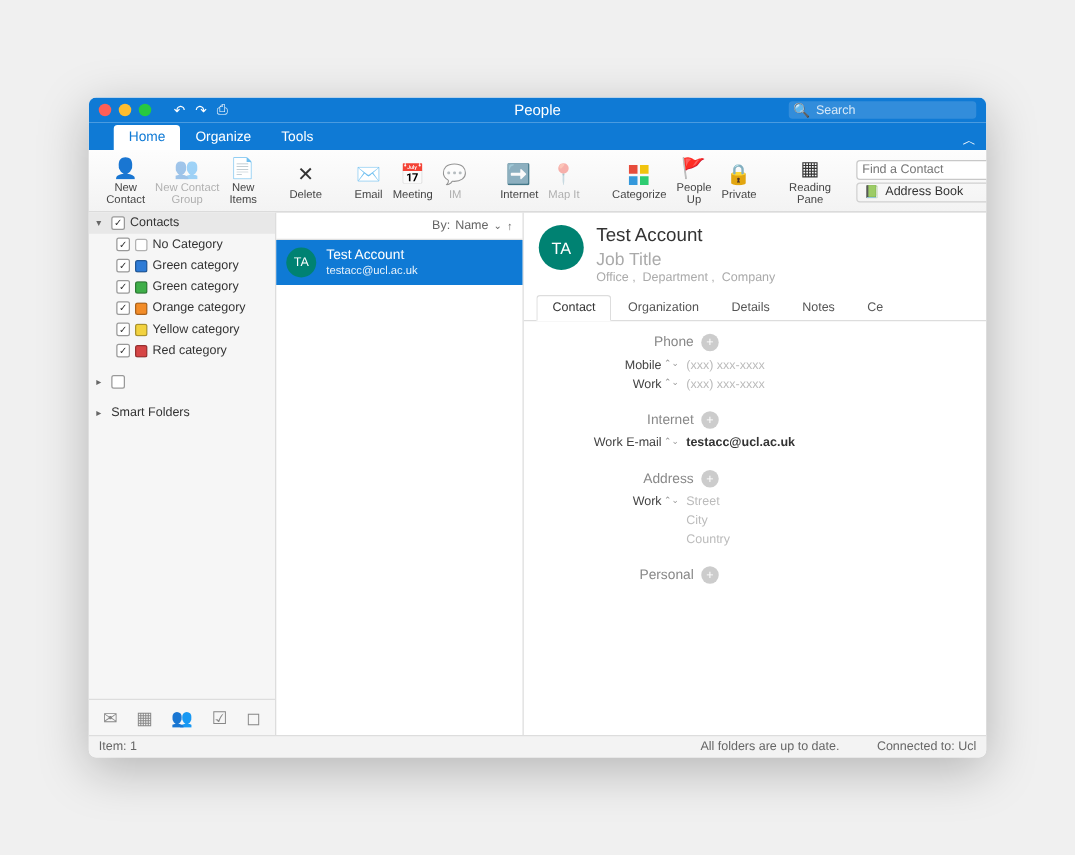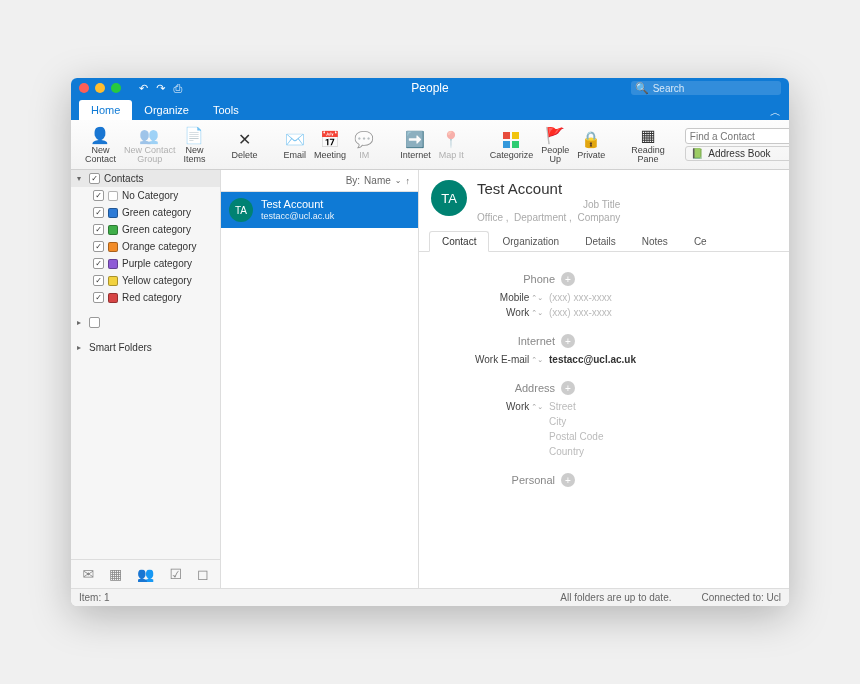--- a/index.html
+++ b/index.html
@@ -8,21 +8,21 @@
   .titlebar { background: #0f7ad5; height: 20px; display: flex; align-items: center; padding: 0 8px; color: #fff; position: relative; }
   .traffic { display: flex; gap: 6px; }
   .dot { width: 10px; height: 10px; border-radius: 50%; }
   .dot.r { background: #ff5f56; } .dot.y { background: #ffbd2e; } .dot.g { background: #27c93f; }
   .tb-icons { display: flex; gap: 8px; margin-left: 18px; align-items: center; }
   .tb-icons span { cursor: pointer; font-size: 11px; }
   .tb-title { position: absolute; left: 50%; transform: translateX(-50%); font-size: 12px; }
   .tb-search { margin-left: auto; background: rgba(255,255,255,.15); border-radius: 3px; height: 14px; width: 150px; display: flex; align-items: center; padding: 0 4px; gap: 4px; }
   .tb-search input { background: transparent; border: none; outline: none; color: #fff; font-size: 10px; width: 100%; }
   .tb-search input::placeholder { color: rgba(255,255,255,.8); }
-  .tabbar { background: #0f7ad5; height: 22px; display: flex; align-items: flex-end; padding-left: 8px; color: #fff; position: relative; }
+  .tabbar { background: #0f7ad5; height: 22px; display: flex; align-items: flex-end; padding-left: 20px; color: #fff; position: relative; }
   .tab { padding: 4px 12px; font-size: 11px; cursor: pointer; border-top-left-radius: 3px; border-top-right-radius: 3px; }
   .tab.active { background: #fff; color: #0f7ad5; font-weight: 500; }
   .collapse { margin-left: auto; margin-right: 8px; color: #fff; cursor: pointer; font-size: 11px; }
   .ribbon { background: linear-gradient(#fdfdfd,#f3f3f3); border-bottom: 1px solid #d0d0d0; height: 50px; display: flex; align-items: center; padding: 0 4px; gap: 1px; }
   .rgroup { display: flex; align-items: center; height: 100%; padding: 0 6px; }
   .rbtn { display: flex; flex-direction: column; align-items: center; justify-content: center; gap: 1px; padding: 2px 4px; cursor: pointer; min-width: 28px; }
   .rbtn .ic { font-size: 16px; height: 20px; display: flex; align-items: center; justify-content: center; }
   .rbtn .lbl { font-size: 9px; color: #444; line-height: 1; text-align: center; white-space: pre; }
   .rbtn.dis .lbl, .rbtn.dis .ic { opacity: .4; }
   .sep { width: 1px; height: 36px; background: #d8d8d8; margin: 0 2px; }
@@ -46,31 +46,31 @@
   .contact-item { display: flex; align-items: center; gap: 8px; padding: 6px 8px; cursor: pointer; }
   .contact-item.sel { background: #0f7ad5; color: #fff; }
   .avatar { width: 24px; height: 24px; border-radius: 50%; display: flex; align-items: center; justify-content: center; font-size: 10px; font-weight: 500; color: #fff; }
   .contact-item .meta { display: flex; flex-direction: column; line-height: 1.2; }
   .contact-item .meta .nm { font-size: 11px; }
   .contact-item .meta .em { font-size: 9px; opacity: .9; }
   .detail { flex: 1; display: flex; flex-direction: column; overflow: hidden; }
   .d-header { padding: 10px 12px 8px; display: flex; gap: 10px; align-items: flex-start; }
   .d-av { width: 36px; height: 36px; border-radius: 50%; background: #008272; color: #fff; display: flex; align-items: center; justify-content: center; font-size: 13px; font-weight: 500; }
   .d-head-txt .nm { font-size: 15px; color: #333; }
-  .d-head-txt .jt { font-size: 10px; color: #aaa; margin-top: 2px; text-align: right; }
+  .d-head-txt .jt { font-size: 14px; color: #aaa; margin-top: 2px; }
   .d-head-txt .loc { font-size: 10px; color: #aaa; margin-top: 2px; }
   .d-tabs { display: flex; border-bottom: 1px solid #ddd; padding-left: 10px; gap: 0; }
   .d-tab { padding: 4px 12px; font-size: 10px; color: #555; cursor: pointer; border: 1px solid transparent; border-bottom: none; }
   .d-tab.active { border-color: #ddd; border-bottom: 1px solid #fff; margin-bottom: -1px; background: #fff; border-radius: 3px 3px 0 0; color: #333; }
   .d-body { padding: 10px 14px; overflow: auto; }
-  .sect { margin-bottom: 14px; margin-top: 10px; }
+  .sect { margin-bottom: 14px; }
   .sect-h { display: flex; align-items: center; gap: 6px; color: #888; font-size: 11px; font-weight: 500; margin-bottom: 4px; justify-content: flex-end; padding-right: 200px;}
   .sect-h .plus { width: 14px; height: 14px; border-radius: 50%; background: #ccc; color: #fff; display: flex; align-items: center; justify-content: center; font-size: 10px; cursor: pointer; }
   .field-row { display: flex; align-items: center; gap: 6px; padding: 2px 0; }
-  .field-label { width: 110px; text-align: right; font-size: 10px; color: #444; display: flex; align-items: center; justify-content: flex-end; gap: 2px; }
+  .field-label { width: 110px; text-align: right; font-size: 10px; color: #444; display: flex; justify-content: flex-end; gap: 2px; }
   .field-label .car { font-size: 7px; color: #999; }
   .field-val { font-size: 10px; color: #333; }
   .field-val.ph { color: #bbb; }
   .status { height: 18px; background: #f3f3f3; border-top: 1px solid #ddd; display: flex; align-items: center; padding: 0 8px; font-size: 10px; color: #666; }
   .status .sp { flex: 1; }
   svg { display: block; }
 </style>
 </head>
 <body>
 
@@ -214,25 +214,20 @@
           </div>
           <div class="side-row sub">
             <span class="cb checked"></span>
     <span class="cat-sw" style="background:#3fae49"></span>
     <span>Green category</span>
           </div>
           <div class="side-row sub">
             <span class="cb checked"></span>
     <span class="cat-sw" style="background:#f28c28"></span>
     <span>Orange category</span>
-          </div>
-          <div class="side-row sub">
-            <span class="cb checked"></span>
-    <span class="cat-sw" style="background:#8e5bd6"></span>
-    <span>Purple category</span>
           </div>
           <div class="side-row sub">
             <span class="cb checked"></span>
     <span class="cat-sw" style="background:#f2d23f"></span>
     <span>Yellow category</span>
           </div>
           <div class="side-row sub">
             <span class="cb checked"></span>
     <span class="cat-sw" style="background:#d64545"></span>
     <span>Red category</span>
@@ -328,24 +323,20 @@
             <div class="field-row">
               <span class="field-label">Work<span class="car">⌃⌄</span></span>
       <span class="field-val ph">Street</span>
             </div>
             <div class="field-row">
               <span class="field-label"></span>
       <span class="field-val ph">City</span>
             </div>
             <div class="field-row">
               <span class="field-label"></span>
-      <span class="field-val ph">Postal Code</span>
-            </div>
-            <div class="field-row">
-              <span class="field-label"></span>
       <span class="field-val ph">Country</span>
             </div>
           </div>
           <div class="sect">
             <div class="sect-h">
               <span>Personal</span>
               <span class="plus">+</span>
             </div>
           </div>
         </div>

